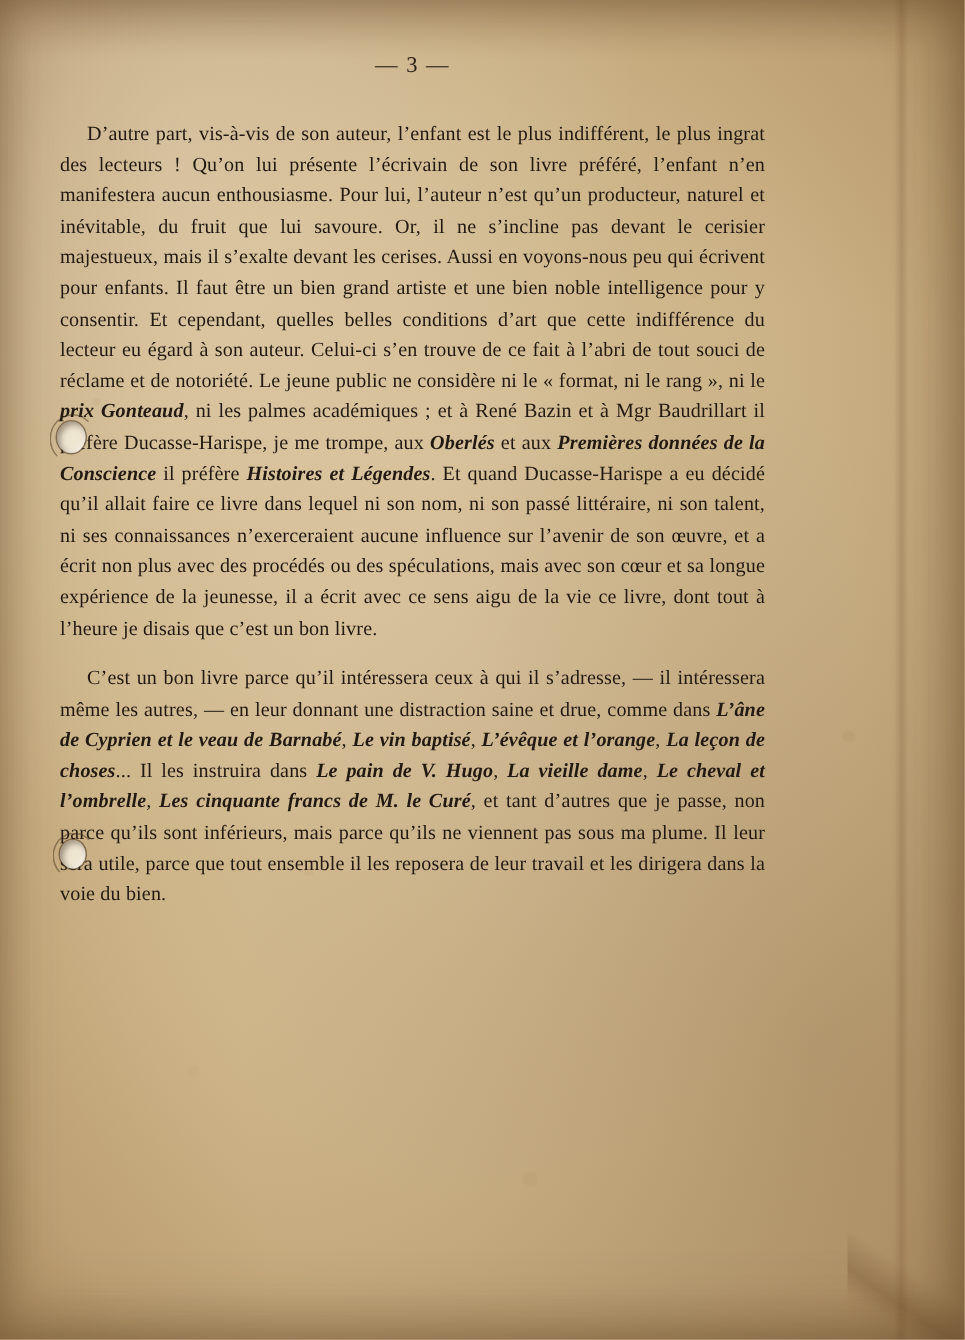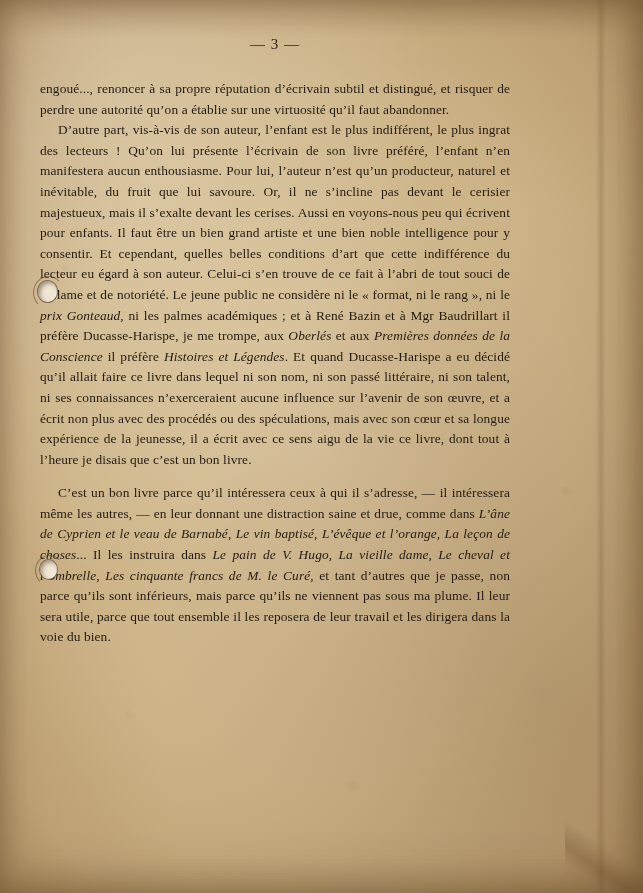--- a/index.html
+++ b/index.html
@@ -89,21 +89,21 @@
   }
   .body-text p.indent {
     text-indent: 18px;
   }
   .body-text p + p {
     margin-top: 0;
   }
   .body-text p.spaced {
     margin-top: 13px;
   }
-  i { font-style: italic; }
+  i { font-style: italic; font-weight: bold; }
   
   .hole {
     position: absolute;
     pointer-events: none;
     border-radius: 50%;
     background: #efe6d2;
     box-shadow:
       0 0 0 1px rgba(70,48,26,0.55),
       2px 2px 4px rgba(60,40,20,0.45) inset,
       -1px -1px 3px rgba(255,255,255,0.5) inset;
@@ -131,21 +131,20 @@
 </head>
 <body>
 
 <div class="page">
   <div class="grain"></div>
   <div class="top-stain"></div>
 
   <div class="content">
     <div class="page-number">— 3 —</div>
     <div class="body-text" id="body-text">
-        <p>engoué..., renoncer à sa propre réputation d’écrivain subtil et distingué, et risquer de perdre une autorité qu’on a établie sur une virtuosité qu’il faut abandonner.</p>
         <p class="indent">D’autre part, vis-à-vis de son auteur, l’enfant est le plus indifférent, le plus ingrat des lecteurs ! Qu’on lui présente l’écrivain de son livre préféré, l’enfant n’en manifestera aucun enthousiasme. Pour lui, l’auteur n’est qu’un producteur, naturel et inévitable, du fruit que lui savoure. Or, il ne s’incline pas devant le cerisier majestueux, mais il s’exalte devant les cerises. Aussi en voyons-nous peu qui écrivent pour enfants. Il faut être un bien grand artiste et une bien noble intelligence pour y consentir. Et cependant, quelles belles conditions d’art que cette indifférence du lecteur eu égard à son auteur. Celui-ci s’en trouve de ce fait à l’abri de tout souci de réclame et de notoriété. Le jeune public ne considère ni le « format, ni le rang », ni le <i>prix Gonteaud</i>, ni les palmes académiques ; et à René Bazin et à Mgr Baudrillart il préfère Ducasse-Harispe, je me trompe, aux <i>Oberlés</i> et aux <i>Premières données de la Conscience</i> il préfère <i>Histoires et Légendes</i>. Et quand Ducasse-Harispe a eu décidé qu’il allait faire ce livre dans lequel ni son nom, ni son passé littéraire, ni son talent, ni ses connaissances n’exerceraient aucune influence sur l’avenir de son œuvre, et a écrit non plus avec des procédés ou des spéculations, mais avec son cœur et sa longue expérience de la jeunesse, il a écrit avec ce sens aigu de la vie ce livre, dont tout à l’heure je disais que c’est un bon livre.</p>
         <p class="indent spaced">C’est un bon livre parce qu’il intéressera ceux à qui il s’adresse, — il intéressera même les autres, — en leur donnant une distraction saine et drue, comme dans <i>L’âne de Cyprien et le veau de Barnabé</i>, <i>Le vin baptisé</i>, <i>L’évêque et l’orange</i>, <i>La leçon de choses</i>... Il les instruira dans <i>Le pain de V. Hugo</i>, <i>La vieille dame</i>, <i>Le cheval et l’ombrelle</i>, <i>Les cinquante francs de M. le Curé</i>, et tant d’autres que je passe, non parce qu’ils sont inférieurs, mais parce qu’ils ne viennent pas sous ma plume. Il leur sera utile, parce que tout ensemble il les reposera de leur travail et les dirigera dans la voie du bien.</p>
       </div>
   </div>
 
   <div class="hole-arc a1"></div>
   <div class="hole h1"></div>
   <div class="hole-arc a2"></div>
   <div class="hole h2"></div>
 

